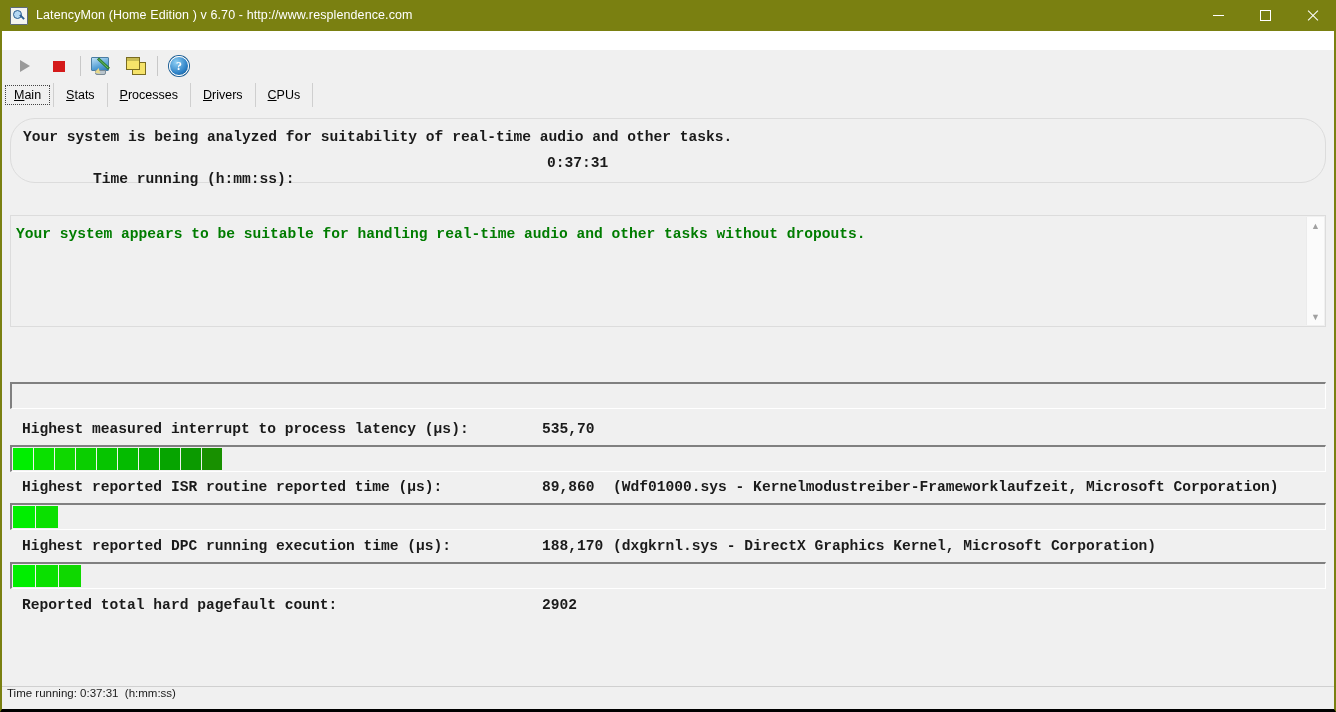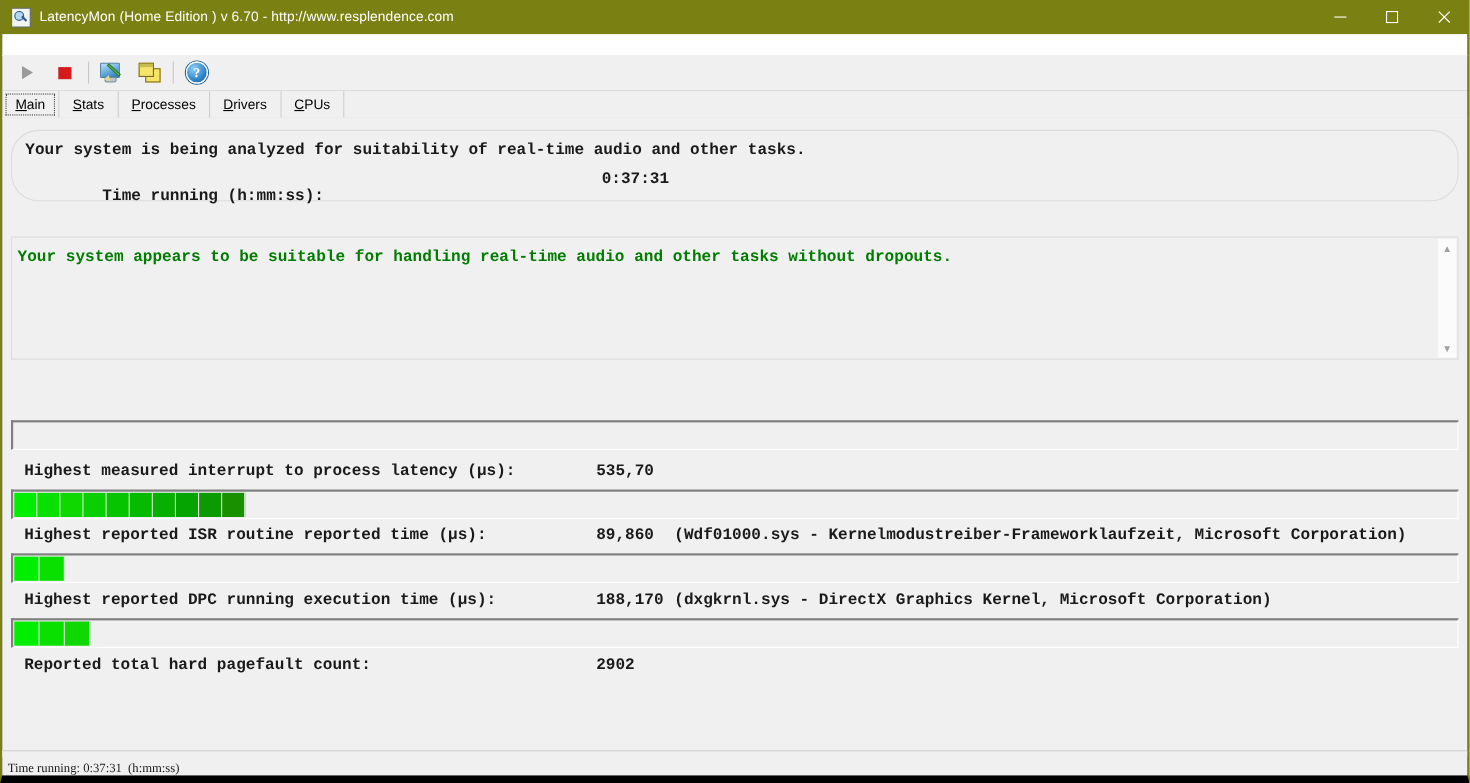--- a/index.html
+++ b/index.html
@@ -6,24 +6,24 @@
     margin: 0; padding: 0;
     width: 1336px; height: 712px;
     overflow: hidden;
     background: #f0f0f0;
     font-family: "Liberation Sans", sans-serif;
   }
   #app {
     position: relative;
     width: 1336px; height: 712px;
     box-sizing: border-box;
-    background: #737373;
+    background: #c2410c;
     border-left: 2px solid #7a8011;
     border-right: 2px solid #7a8011;
-    border-bottom: 7px solid #000000;
+    border-bottom: 3px solid #000000;
     overflow: hidden;
   }
 
   
   .titlebar {
     position: absolute; left: -2px; top: 0; width: 1336px; height: 31px;
     background: #7a8011;
     display: flex; align-items: center;
     color: #ffffff;
   }
@@ -232,21 +232,21 @@
     overflow: hidden;
   }
   .bar-fill { position: absolute; left: 1px; top: 1px; bottom: 1px; display: flex; }
   .bar-seg { height: 100%; border-right: 1px solid #f0f0f0; box-sizing: border-box; }
 
   
   .statusbar {
     position: absolute; left: 0; bottom: 0; width: 1332px; height: 22px;
     background: #f0f0f0;
     border-top: 1px solid #d0d0d0;
-    display: flex; align-items: flex-end; font-family: Liberation Serif, serif;
+    display: flex; align-items: flex-start;
   }
   .status-text {
     font-size: 11.5px; color: #1a1a1a; padding-left: 5px; white-space: pre;
   }
   .status-grip {
     position: absolute; right: 2px; bottom: 2px; width: 14px; height: 14px;
   }
 </style>
 </head>
 <body>

